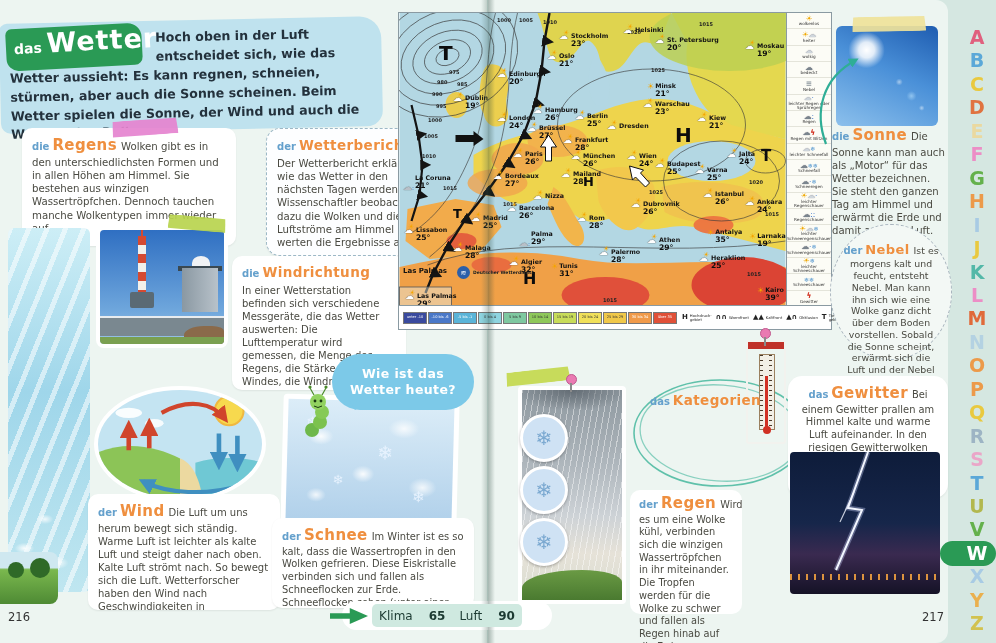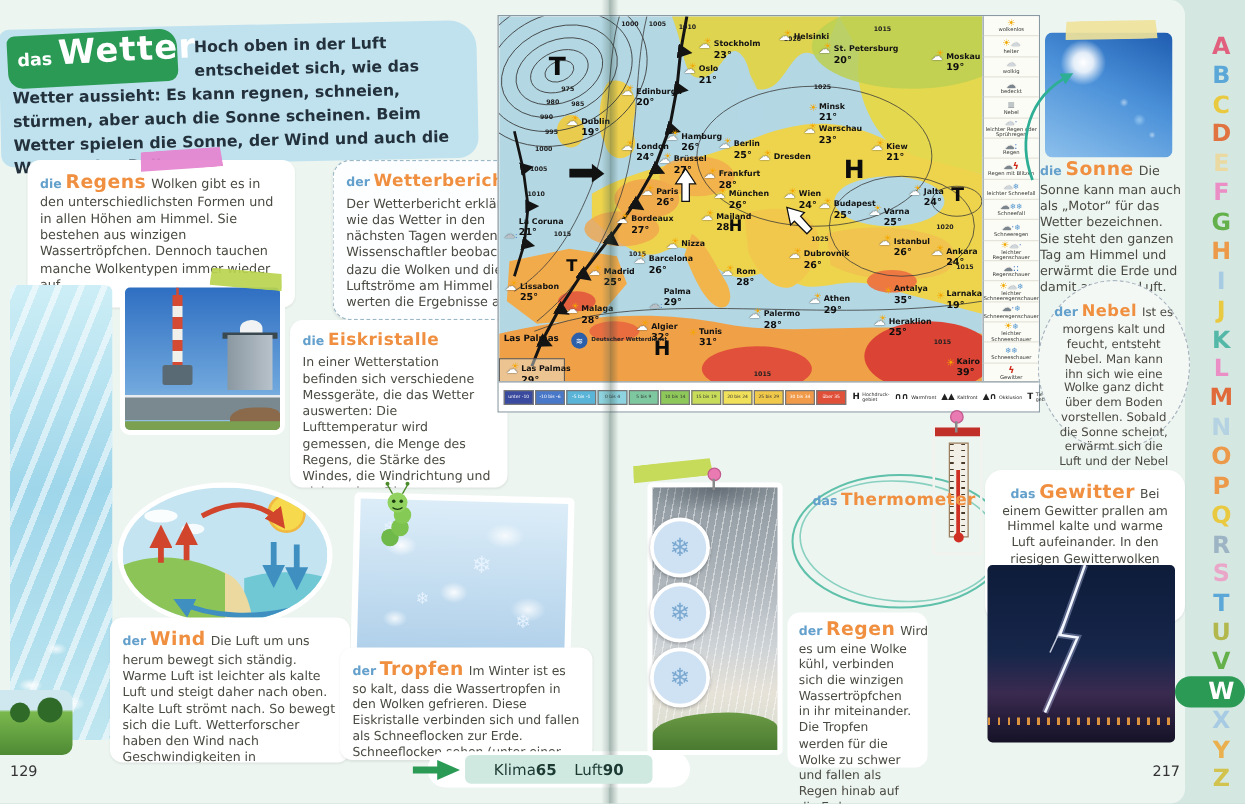--- a/index.html
+++ b/index.html
@@ -144,21 +144,21 @@
   #map-inset-label{position:absolute;left:4px;bottom:32px;font-size:7px;font-weight:700;color:#111;z-index:4;}
 
   
   #thermo-scribble{left:630px;top:374px;width:180px;height:118px;z-index:1;}
   #sun-arrow{left:812px;top:50px;width:54px;height:100px;z-index:3;}
 
   
   #footer-band{left:342px;top:601px;width:210px;height:29px;background:#fff;border-radius:15px;z-index:2;}
   #footer-arrow{left:330px;top:606px;width:38px;height:20px;background:#2a9a55;clip-path:polygon(0 36%,52% 36%,52% 10%,100% 50%,52% 90%,52% 64%,0 64%);z-index:4;}
   #footer-pill{left:372px;top:604px;width:150px;height:23px;background:#cfe9e0;border-radius:5px;display:flex;align-items:center;justify-content:center;gap:14px;font-size:12px;color:#1c3a32;z-index:3;}
-  .f-link{display:flex;gap:0;align-items:baseline;cursor:pointer;}
+  .f-link{display:flex;gap:16px;align-items:baseline;cursor:pointer;}
   .f-link b{font-weight:700;}
   .pagenum{position:absolute;font-size:11.5px;color:#333;z-index:2;}
 
   
   #alphabet{left:948px;top:28px;width:48px;height:612px;z-index:4;}
   .letter{position:absolute;left:16px;width:26px;text-align:center;font-weight:700;font-size:19px;line-height:1;cursor:pointer;}
   .alpha-pill{position:absolute;left:-8px;width:56px;height:25px;background:#2a9a55;border-radius:13px;cursor:pointer;}
 </style>
 </head>
 <body>
@@ -199,24 +199,27 @@
       <div class="dome-roof"></div>
       <div class="dome-bldg"></div>
       <div class="base-bldg"></div>
       <div class="rocks"></div>
       <div class="grass"></div>
     </div>
   </div>
   <div class="tape" id="tape-lime1"></div>
 
   <div class="card" id="card-wetterstation">
-    <span class="headline"><span class="article">die</span><span class="term" style="font-size:13.5px">Eiskristalle</span></span>
+    <span class="headline"><span class="article">die</span><span class="term" style="font-size:13.5px">Windrichtung</span></span>
     <span>In einer Wetterstation befinden sich verschiedene Messgeräte, die das Wetter auswerten: Die Lufttemperatur wird gemessen, die Menge des Regens, die Stärke des Windes, die Windrichtung und viele andere Dinge.</span>
   </div>
 
+  <div class="abs" id="bubble">
+    <span>Wie ist das Wetter heute?</span>
+  </div>
   <svg class="abs" id="caterpillar" viewBox="0 0 42 58">
     <circle cx="14" cy="50" r="7" fill="#6fb84a"></circle>
       <circle cx="22" cy="42" r="7" fill="#7cc24e"></circle>
     <circle cx="24" cy="32" r="7" fill="#86ca56"></circle>
       <circle cx="20" cy="22" r="8" fill="#92d260"></circle>
     <line x1="16" y1="15" x2="12" y2="8" stroke="#4a8a2a" stroke-width="1.2"></line>
       <circle cx="12" cy="7" r="1.6" fill="#4a8a2a"></circle>
     <line x1="24" y1="15" x2="28" y2="8" stroke="#4a8a2a" stroke-width="1.2"></line>
       <circle cx="28" cy="7" r="1.6" fill="#4a8a2a"></circle>
     <circle cx="17" cy="21" r="1.4" fill="#1a3a10"></circle>
@@ -259,29 +262,29 @@
   <div class="photo" id="photo-snow">
     <div class="ph">
       <span class="fl" style="left:18px;top:14px">❄</span>
       <span class="fl" style="left:90px;top:40px;font-size:19px">❄</span>
       <span class="fl" style="left:46px;top:72px;font-size:13px">❄</span>
       <span class="fl" style="left:126px;top:86px">❄</span>
     </div>
   </div>
 
   <div class="card" id="card-schnee">
-    <span class="article">der</span><span class="term">Tropfen</span><span>Im Winter ist es so kalt, dass die Wassertropfen in den Wolken gefrieren. Diese Eiskristalle verbinden sich und fallen als Schneeflocken zur Erde. Schneeflocken sehen (unter einer Lupe) wie kleine Schneesterne aus.</span>
+    <span class="article">der</span><span class="term">Schnee</span><span>Im Winter ist es so kalt, dass die Wassertropfen in den Wolken gefrieren. Diese Eiskristalle verbinden sich und fallen als Schneeflocken zur Erde. Schneeflocken sehen (unter einer Lupe) wie kleine Schneesterne aus.</span>
   </div>
 
   <div class="photo" id="photo-meadow">
     <div class="treeblob" style="left:8px;top:10px;width:16px;height:16px"></div>
     <div class="treeblob" style="left:30px;top:6px;width:20px;height:20px"></div>
   </div>
 
-  <div class="pagenum" style="left:8px;top:610px">129</div>
+  <div class="pagenum" style="left:8px;top:610px">216</div>
   <div class="pagenum" style="left:922px;top:610px">217</div>
 
   <div class="abs" id="map">
     <div id="map-canvas">
       <svg width="387" height="294" viewBox="0 0 386 294">
         <defs>
           <marker id="tri" viewBox="0 0 10 10" refX="5" refY="8" markerWidth="5" markerHeight="5" orient="auto">
               <path d="M0,10 L5,0 L10,10 Z" fill="#141414"></path>
             </marker>
         </defs>
@@ -929,21 +932,21 @@
     <div class="merc"></div>
     <div class="bulb"></div>
   </div>
   <div class="pin" style="left:760px;top:328px"></div>
 
   <svg class="abs" id="thermo-scribble" viewBox="0 0 180 118">
     <ellipse cx="90" cy="59" rx="86" ry="53" stroke="#45b79e" stroke-width="1.6" fill="none" opacity=".85"></ellipse>
     <ellipse cx="90" cy="59" rx="80" ry="48" stroke="#45b79e" stroke-width="1.3" fill="none" opacity=".6" transform="rotate(4 90 59)"></ellipse>
   </svg>
   <div id="text-thermo">
-    <span class="headline"><span class="article">das</span><span class="term" style="font-size:13.5px">Thermometer</span></span>
+    <span class="headline"><span class="article">das</span><span class="term" style="font-size:13.5px">Kategorien</span></span>
   </div>
 
   <div class="card" id="card-gewitter">
     <span class="article">das</span><span class="term">Gewitter</span><span>Bei einem Gewitter prallen am Himmel kalte und warme Luft aufeinander. In den riesigen Gewitterwolken gibt es Wassertropfen und Eiskristalle, die Blitze entstehen lassen. Ein Blitz ist elektrisch und kann daher sehr gefährlich sein.</span>
   </div>
 
   <div class="photo" id="photo-lightning">
     <svg width="150" height="142" viewBox="0 0 150 142">
       <path d="M78,0 L58,56 L72,58 L46,118" stroke="#cdd8ff" stroke-width="5" fill="none" opacity=".35"></path>
       <path d="M78,0 L58,56 L72,58 L46,118" stroke="#f2f6ff" stroke-width="2" fill="none"></path>

